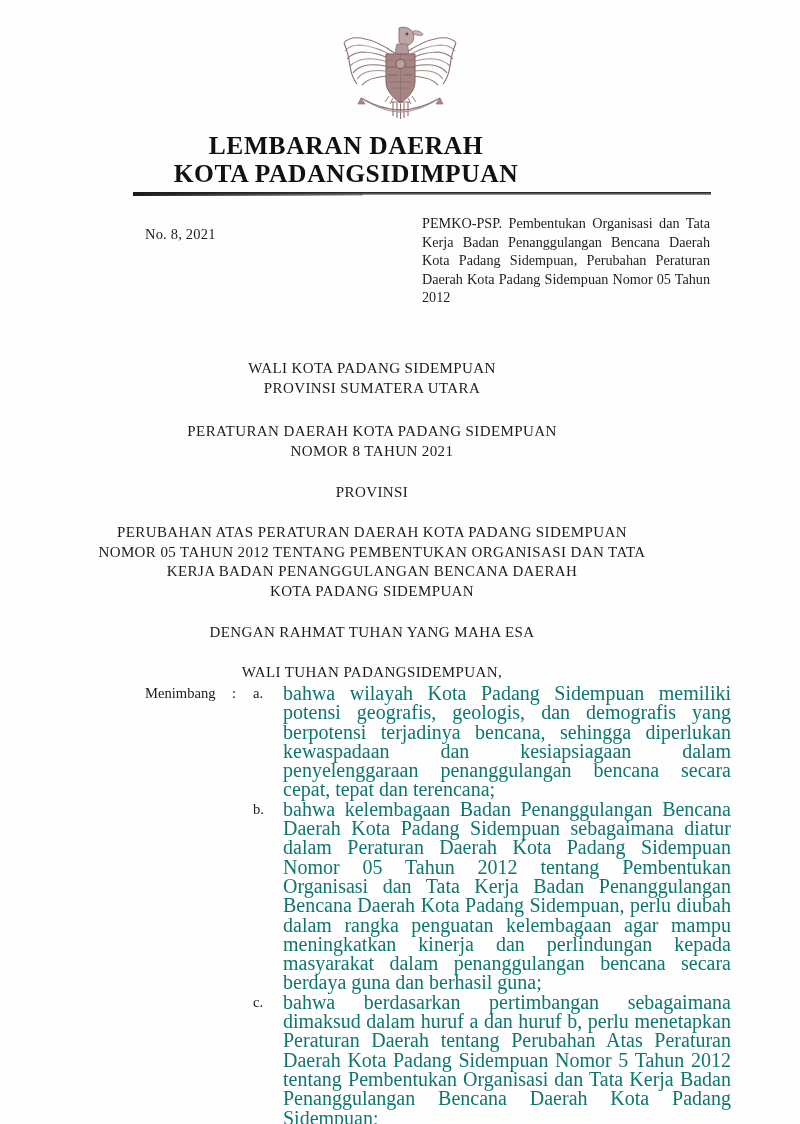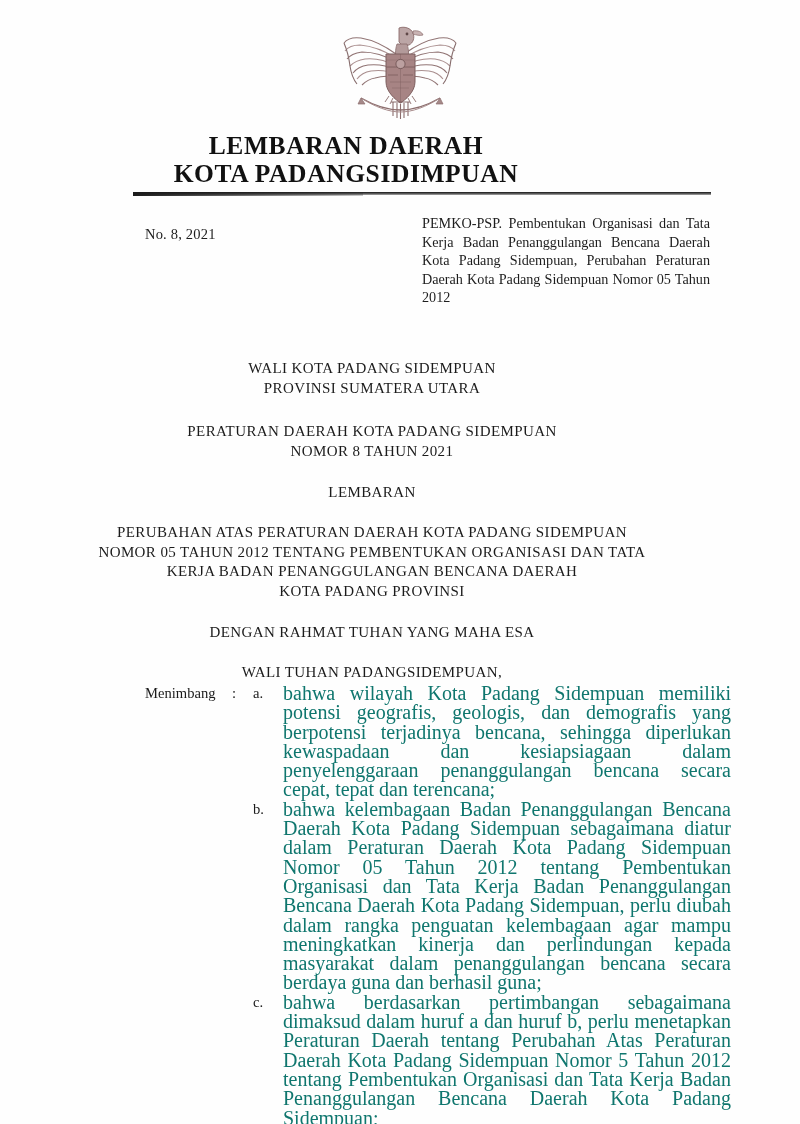--- a/index.html
+++ b/index.html
@@ -250,27 +250,27 @@
     <div class="gaz-desc">PEMKO-PSP. Pembentukan Organisasi dan Tata Kerja Badan Penanggulangan Bencana Daerah Kota Padang Sidempuan, Perubahan Peraturan Daerah Kota Padang Sidempuan Nomor 05 Tahun 2012</div>
   </div>
 
   <div class="title-block">
     <div class="tb-line">WALI KOTA  PADANG SIDEMPUAN</div>
     <div class="tb-line">PROVINSI SUMATERA UTARA</div>
     <div class="tb-gap-lg"></div>
     <div class="tb-line">PERATURAN DAERAH KOTA PADANG SIDEMPUAN</div>
     <div class="tb-line">NOMOR  8 TAHUN 2021</div>
     <div class="tb-gap-md"></div>
-    <div class="tb-line">LEMBARAN</div>
+    <div class="tb-line">PROVINSI</div>
     <div class="tb-gap-md"></div>
     <div class="tb-multiline">
       <div class="tb-line">PERUBAHAN ATAS PERATURAN DAERAH KOTA PADANG SIDEMPUAN</div>
       <div class="tb-line">NOMOR 05 TAHUN 2012 TENTANG PEMBENTUKAN ORGANISASI DAN TATA</div>
       <div class="tb-line">KERJA BADAN PENANGGULANGAN BENCANA DAERAH</div>
-      <div class="tb-line">KOTA PADANG PROVINSI</div>
+      <div class="tb-line">KOTA PADANG SIDEMPUAN</div>
     </div>
     <div class="tb-gap-md"></div>
     <div class="tb-line">DENGAN RAHMAT TUHAN YANG MAHA ESA</div>
     <div class="tb-gap-sm"></div>
     <div class="tb-line">WALI TUHAN PADANGSIDEMPUAN,</div>
   </div>
 
   <div class="considering">
     <div class="cons-label">Menimbang</div>
     <div class="cons-colon">:</div>

